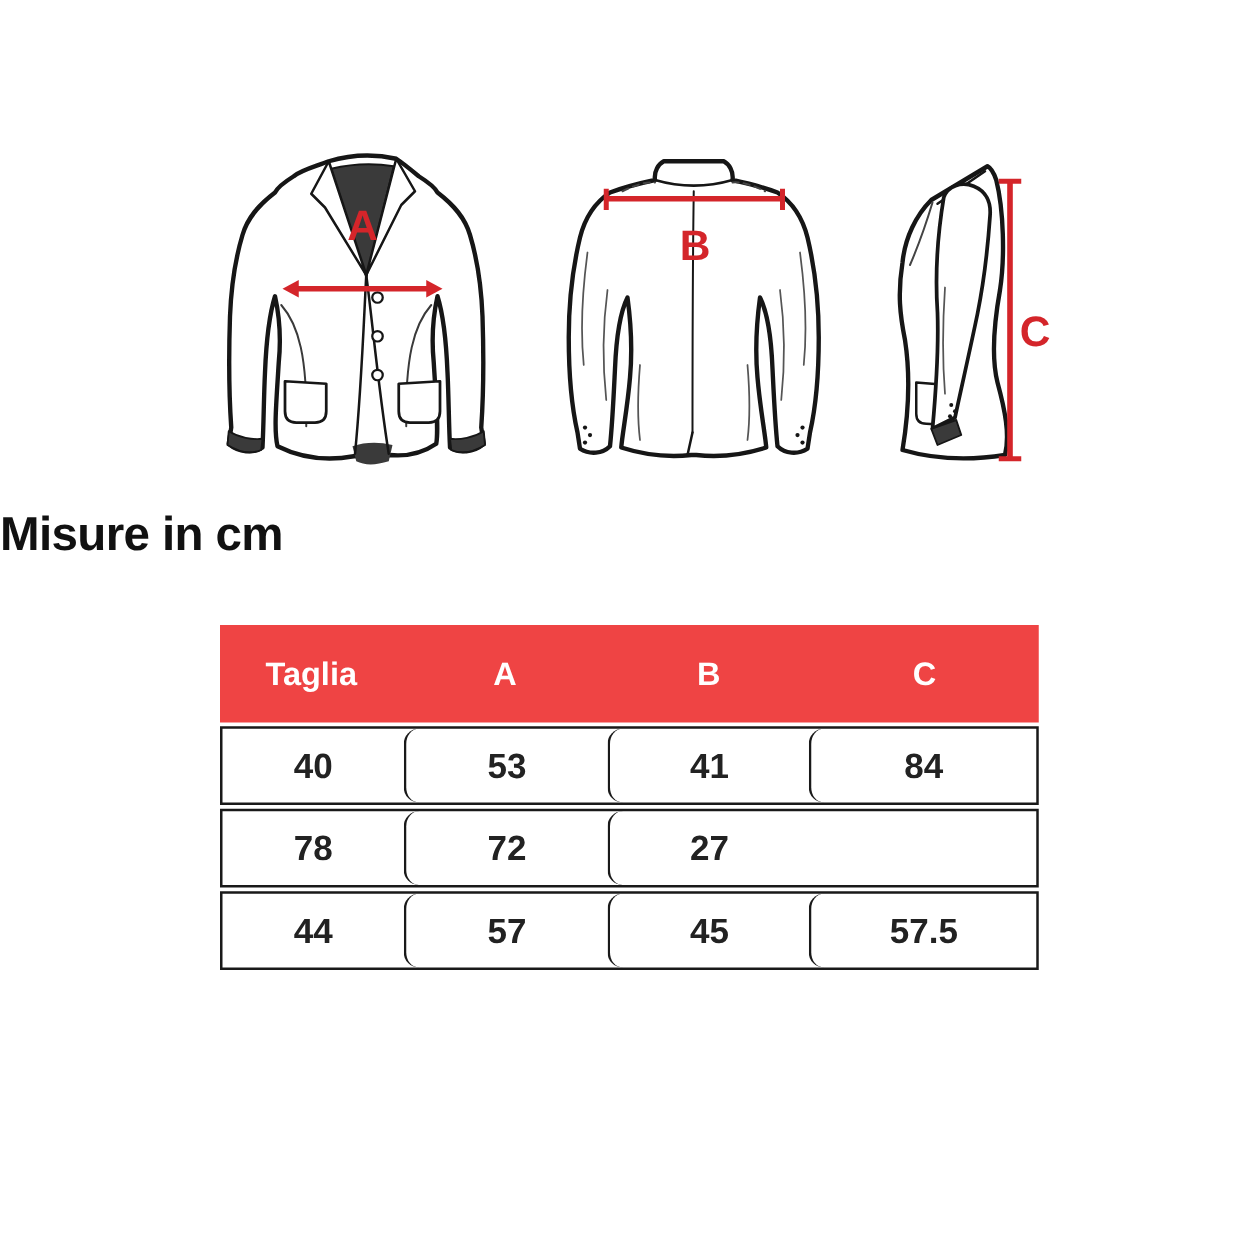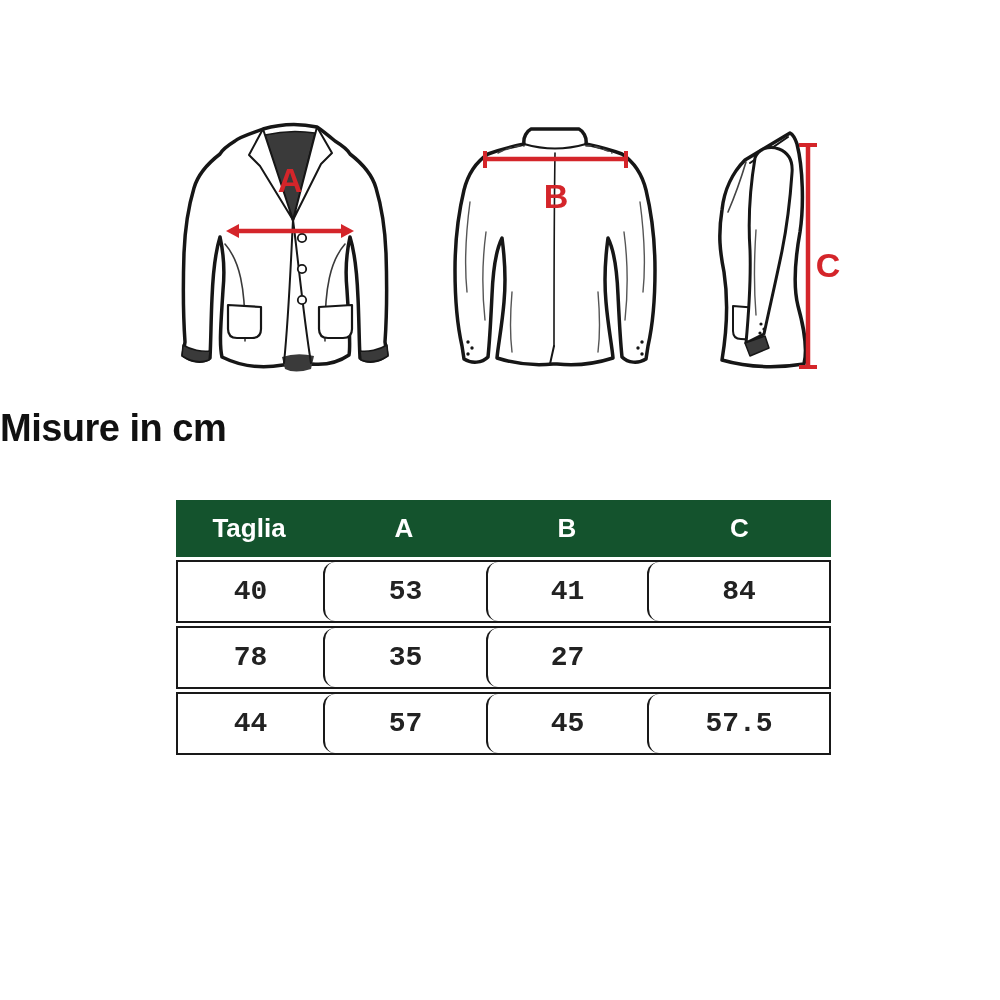--- a/index.html
+++ b/index.html
@@ -13,31 +13,31 @@
   .jacket.side  { left:700px; top:110px; width:150px; height:280px; }
 
   .title {
     position:absolute; left:0; top:404px; width:1000px; height:48px;
     text-align:left; font-size:38px; font-weight:bold; color:#111;
     letter-spacing:-0.5px; line-height:48px;
   }
 
   .size-table { position:absolute; left:176px; top:500px; width:655px; }
   .t-header {
-    height:57px; background:#14532d;
+    height:78px; background:#ef4444;
     display:grid; grid-template-columns:146fr 164fr 162fr 183fr;
     align-items:center;
   }
   .h-cell {
     color:#ffffff; font-size:26px; font-weight:bold; text-align:center;
   }
   .t-row {
     height:63px; margin-top:3px; box-sizing:border-box;
     display:grid; grid-template-columns:146fr 164fr 162fr 183fr;
-    border:2.5px solid #191919; background:#ffffff;font-family:Liberation Mono, monospace;
+    border:2.5px solid #191919; background:#ffffff;
   }
   .d-cell {
     display:flex; align-items:center; justify-content:center;
     font-size:28px; font-weight:bold; color:#222222;
   }
   .d-cell + .d-cell { border-left:2px solid #191919;border-radius:12px; }
 
   .mlabel {
     font-family:"Liberation Sans", sans-serif;
   }
@@ -171,21 +171,21 @@
       <div class="h-cell">C</div>
     </div>
     <div class="t-row">
       <div class="d-cell">40</div>
       <div class="d-cell">53</div>
       <div class="d-cell">41</div>
       <div class="d-cell">84</div>
     </div>
     <div class="t-row">
       <div class="d-cell">78</div>
-      <div class="d-cell">35</div>
+      <div class="d-cell">72</div>
       <div class="d-cell">27</div>
     </div>
     <div class="t-row">
       <div class="d-cell">44</div>
       <div class="d-cell">57</div>
       <div class="d-cell">45</div>
       <div class="d-cell">57.5</div>
     </div>
   </div>
 

